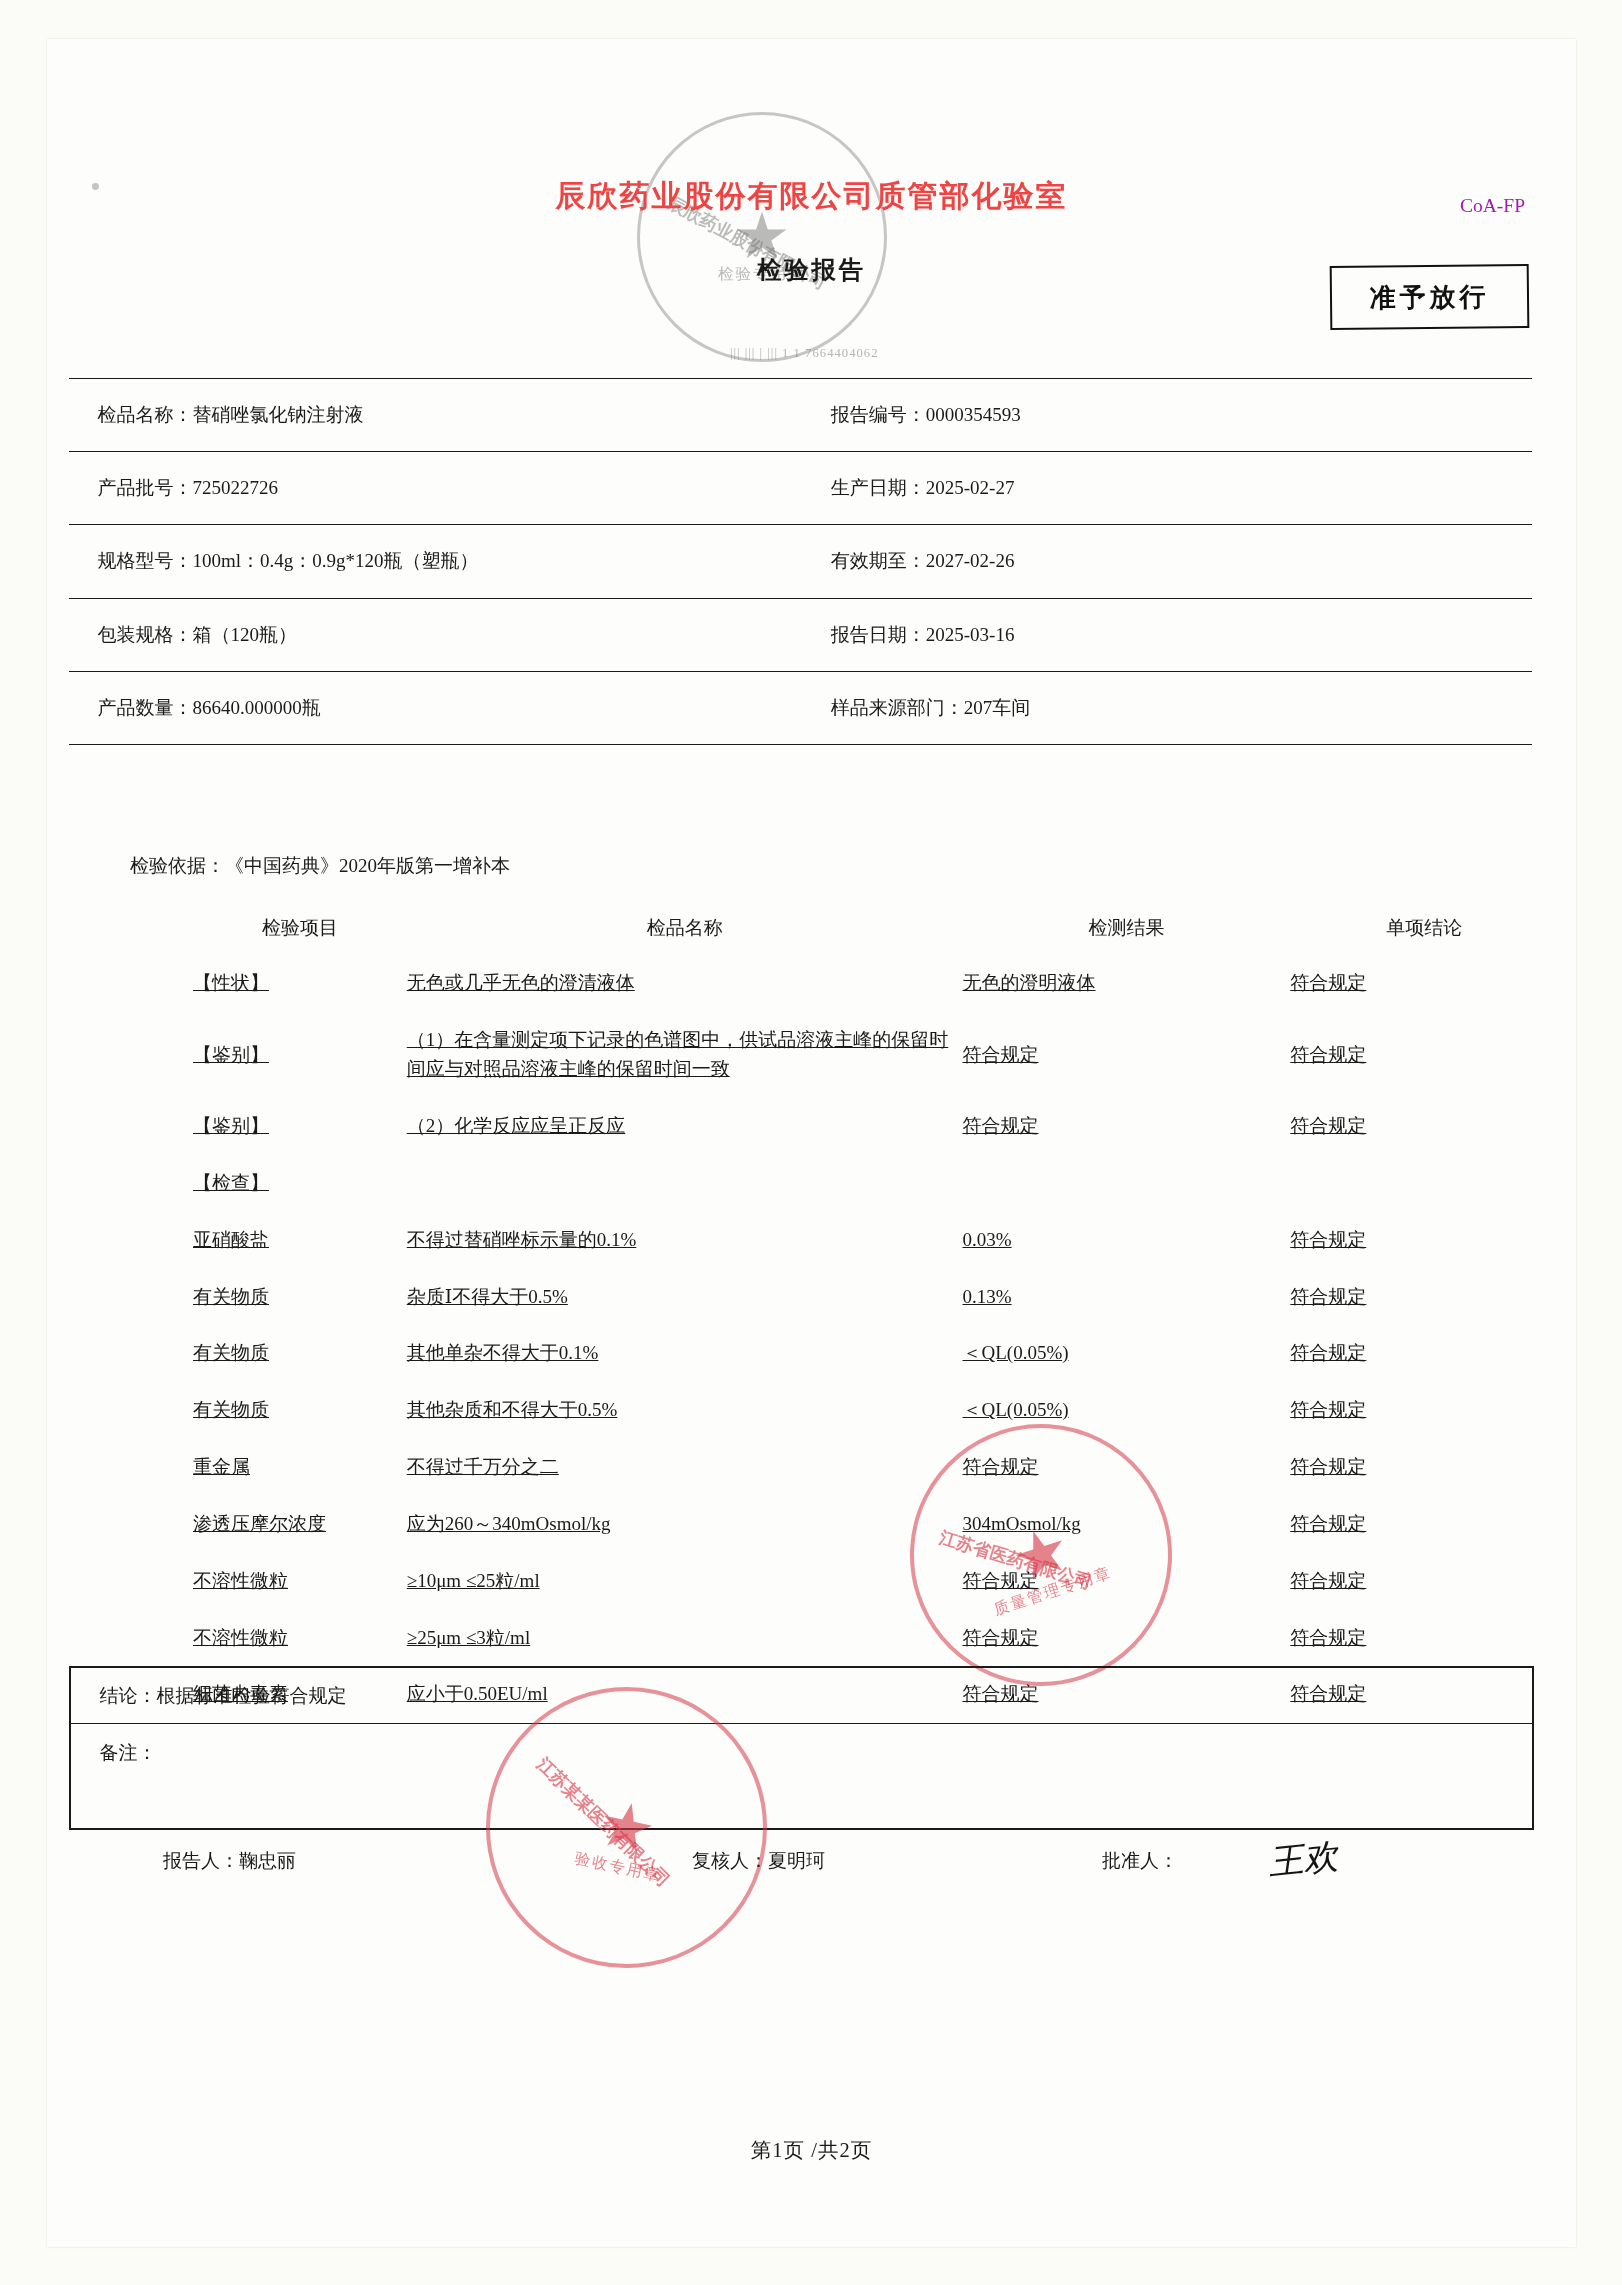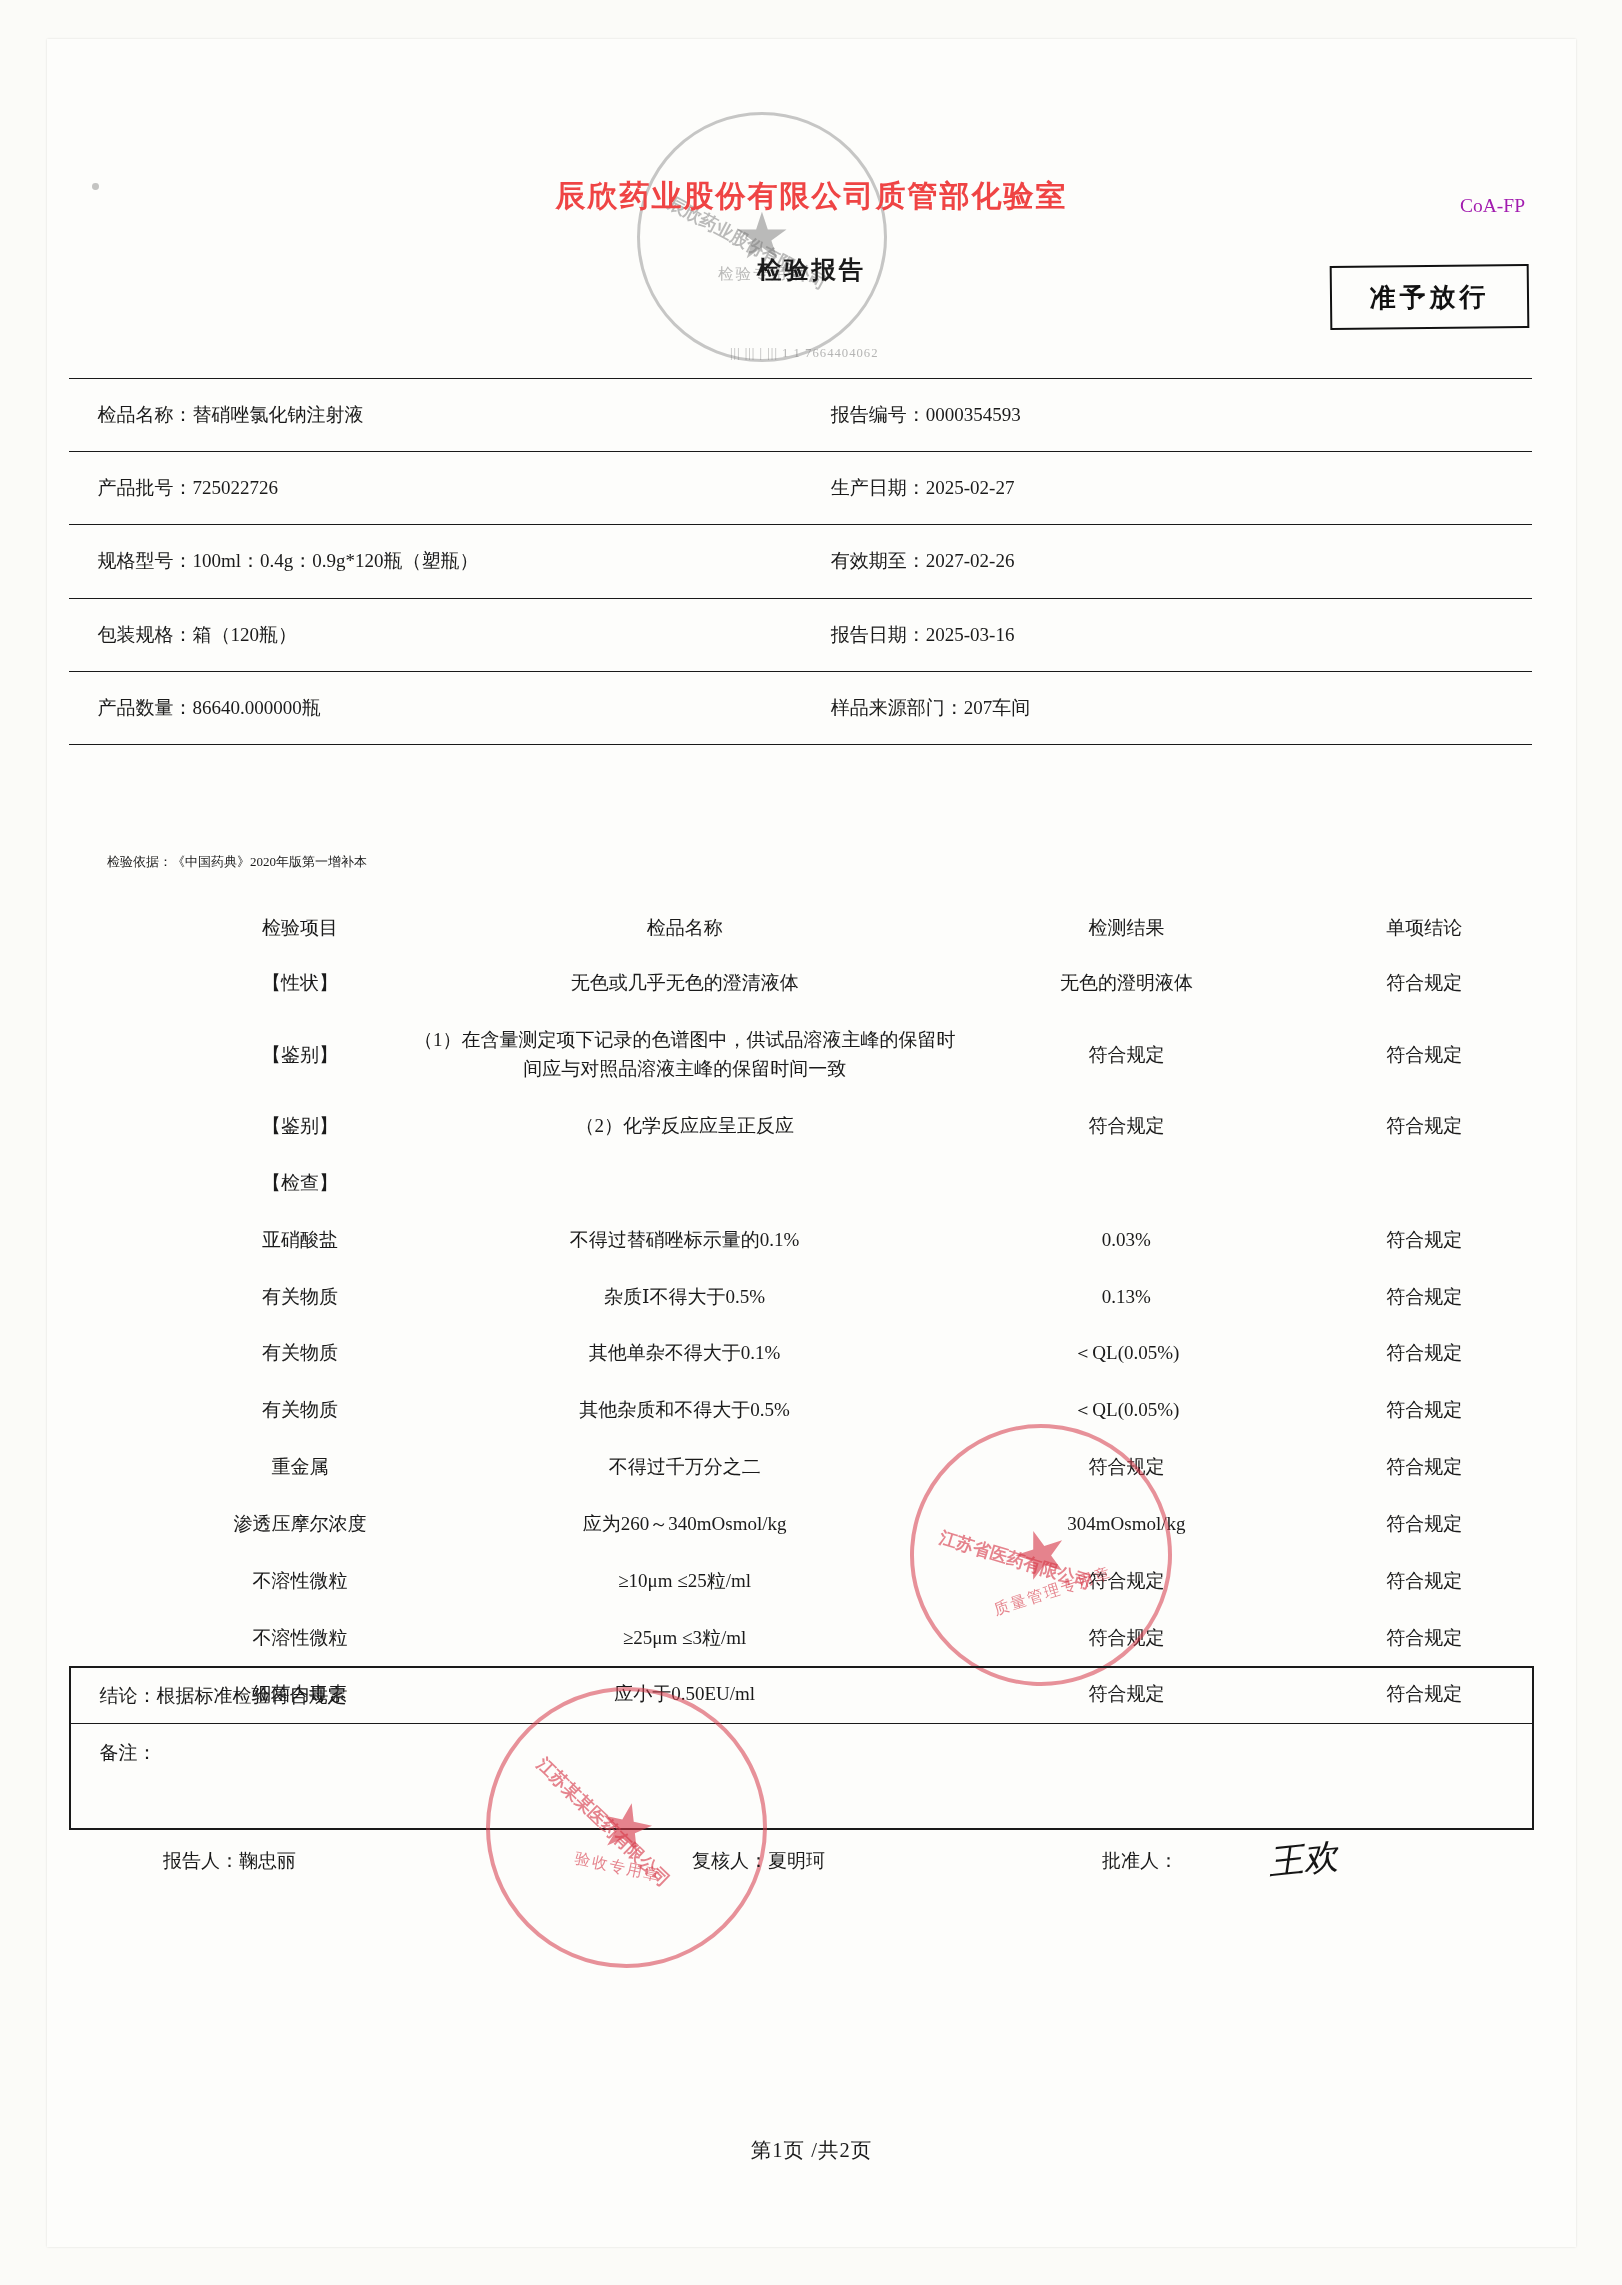--- a/index.html
+++ b/index.html
@@ -91,43 +91,44 @@
   .info-table tr:last-child td {
     border-bottom: 1.6px solid #1a1a1a;
   }
   .info-table td.left { width: 727px; }
   .info-table td.right { width: 736px; padding-left: 29px; }
   .lbl { display: inline-block; }
   .val { display: inline-block; font-family: "Liberation Serif", serif; }
   
   .basis {
     position: absolute;
-    left: 60px;
+    left: 83px;
     top: 814px;
-    font-size: 13px;
+    font-size: 19px;
   }
   
   .res-table {
     position: absolute;
     left: 146px;
     top: 868px;
     width: 1365px;
     border-collapse: collapse;
     font-size: 19px;
   }
   .res-table th {
     font-weight: normal;
     padding: 7.8px 0 13.7px 0;
     text-align: center;
   }
   .res-table td {
     padding: 13.7px 0;
-    text-align: center;
+    text-align: left;
     vertical-align: middle;
     line-height: 1.55;
+    text-decoration: underline;
   }
   .col-item { width: 210px; }
   .col-spec { width: 546px; }
   .col-res  { width: 322px; }
   .col-conc { width: 263px; }
   .spec-multiline { line-height: 1.6; }
   
   .concl-box {
     position: absolute;
     left: 21.5px;

